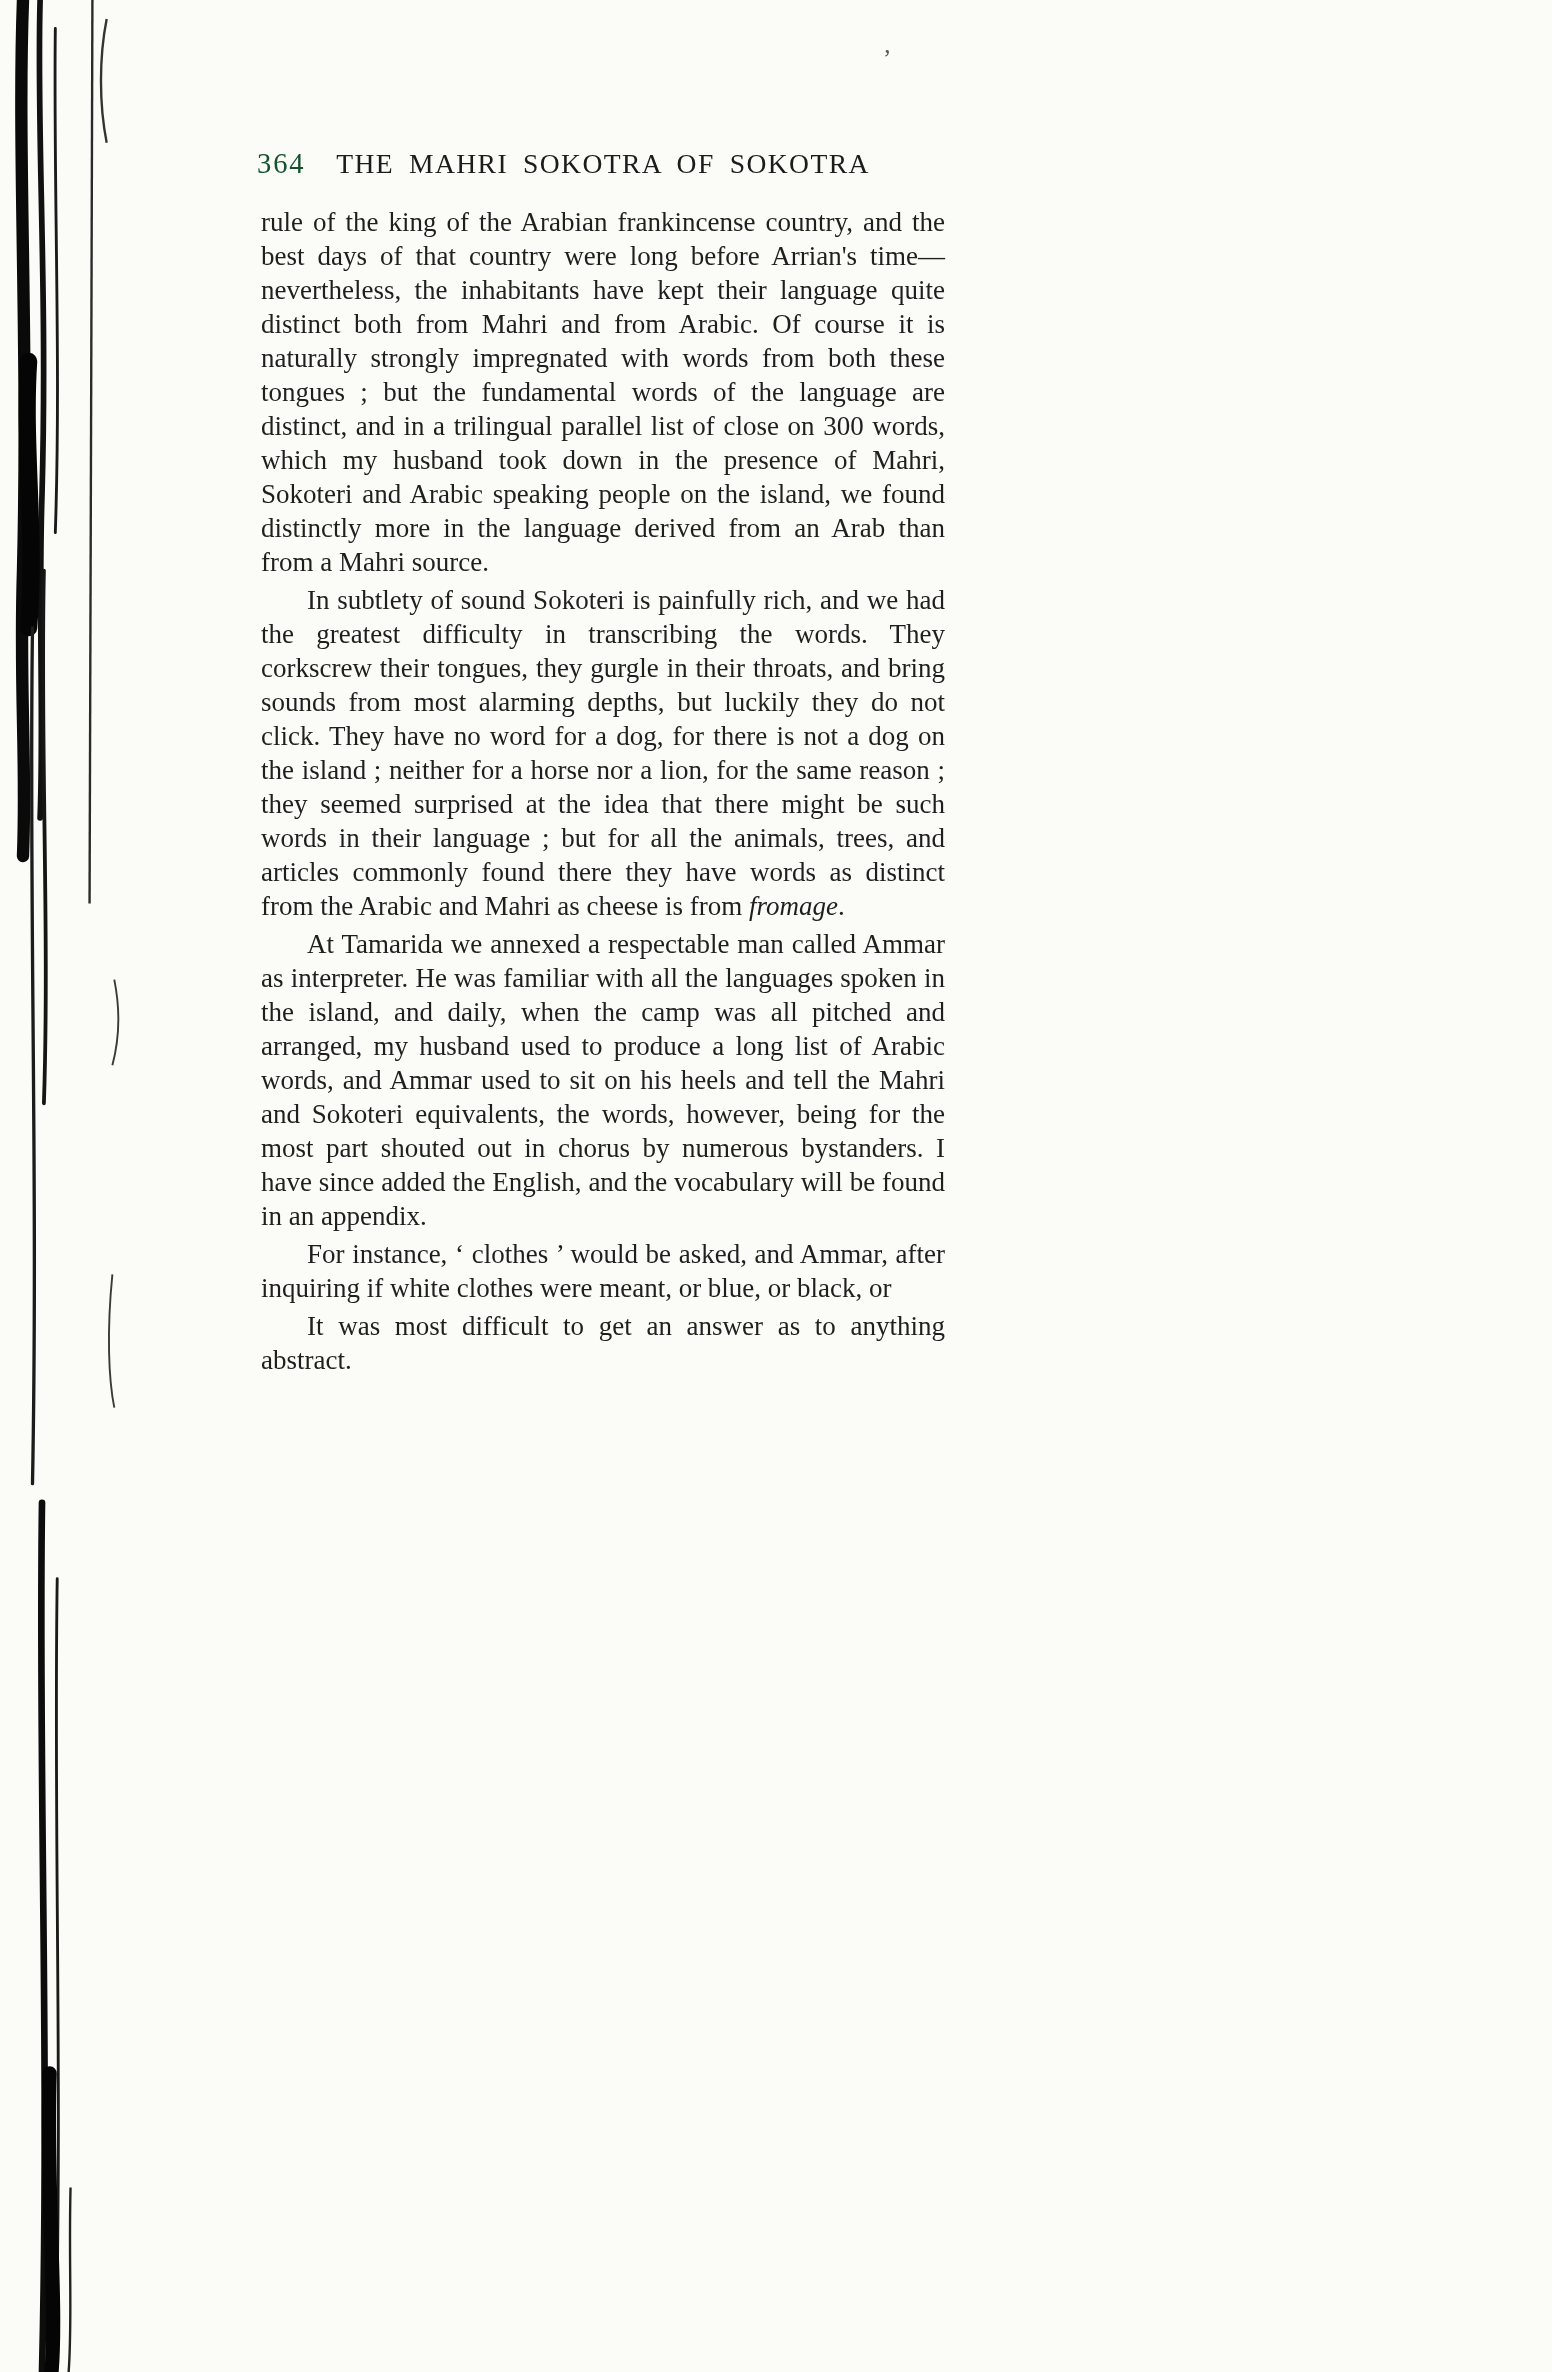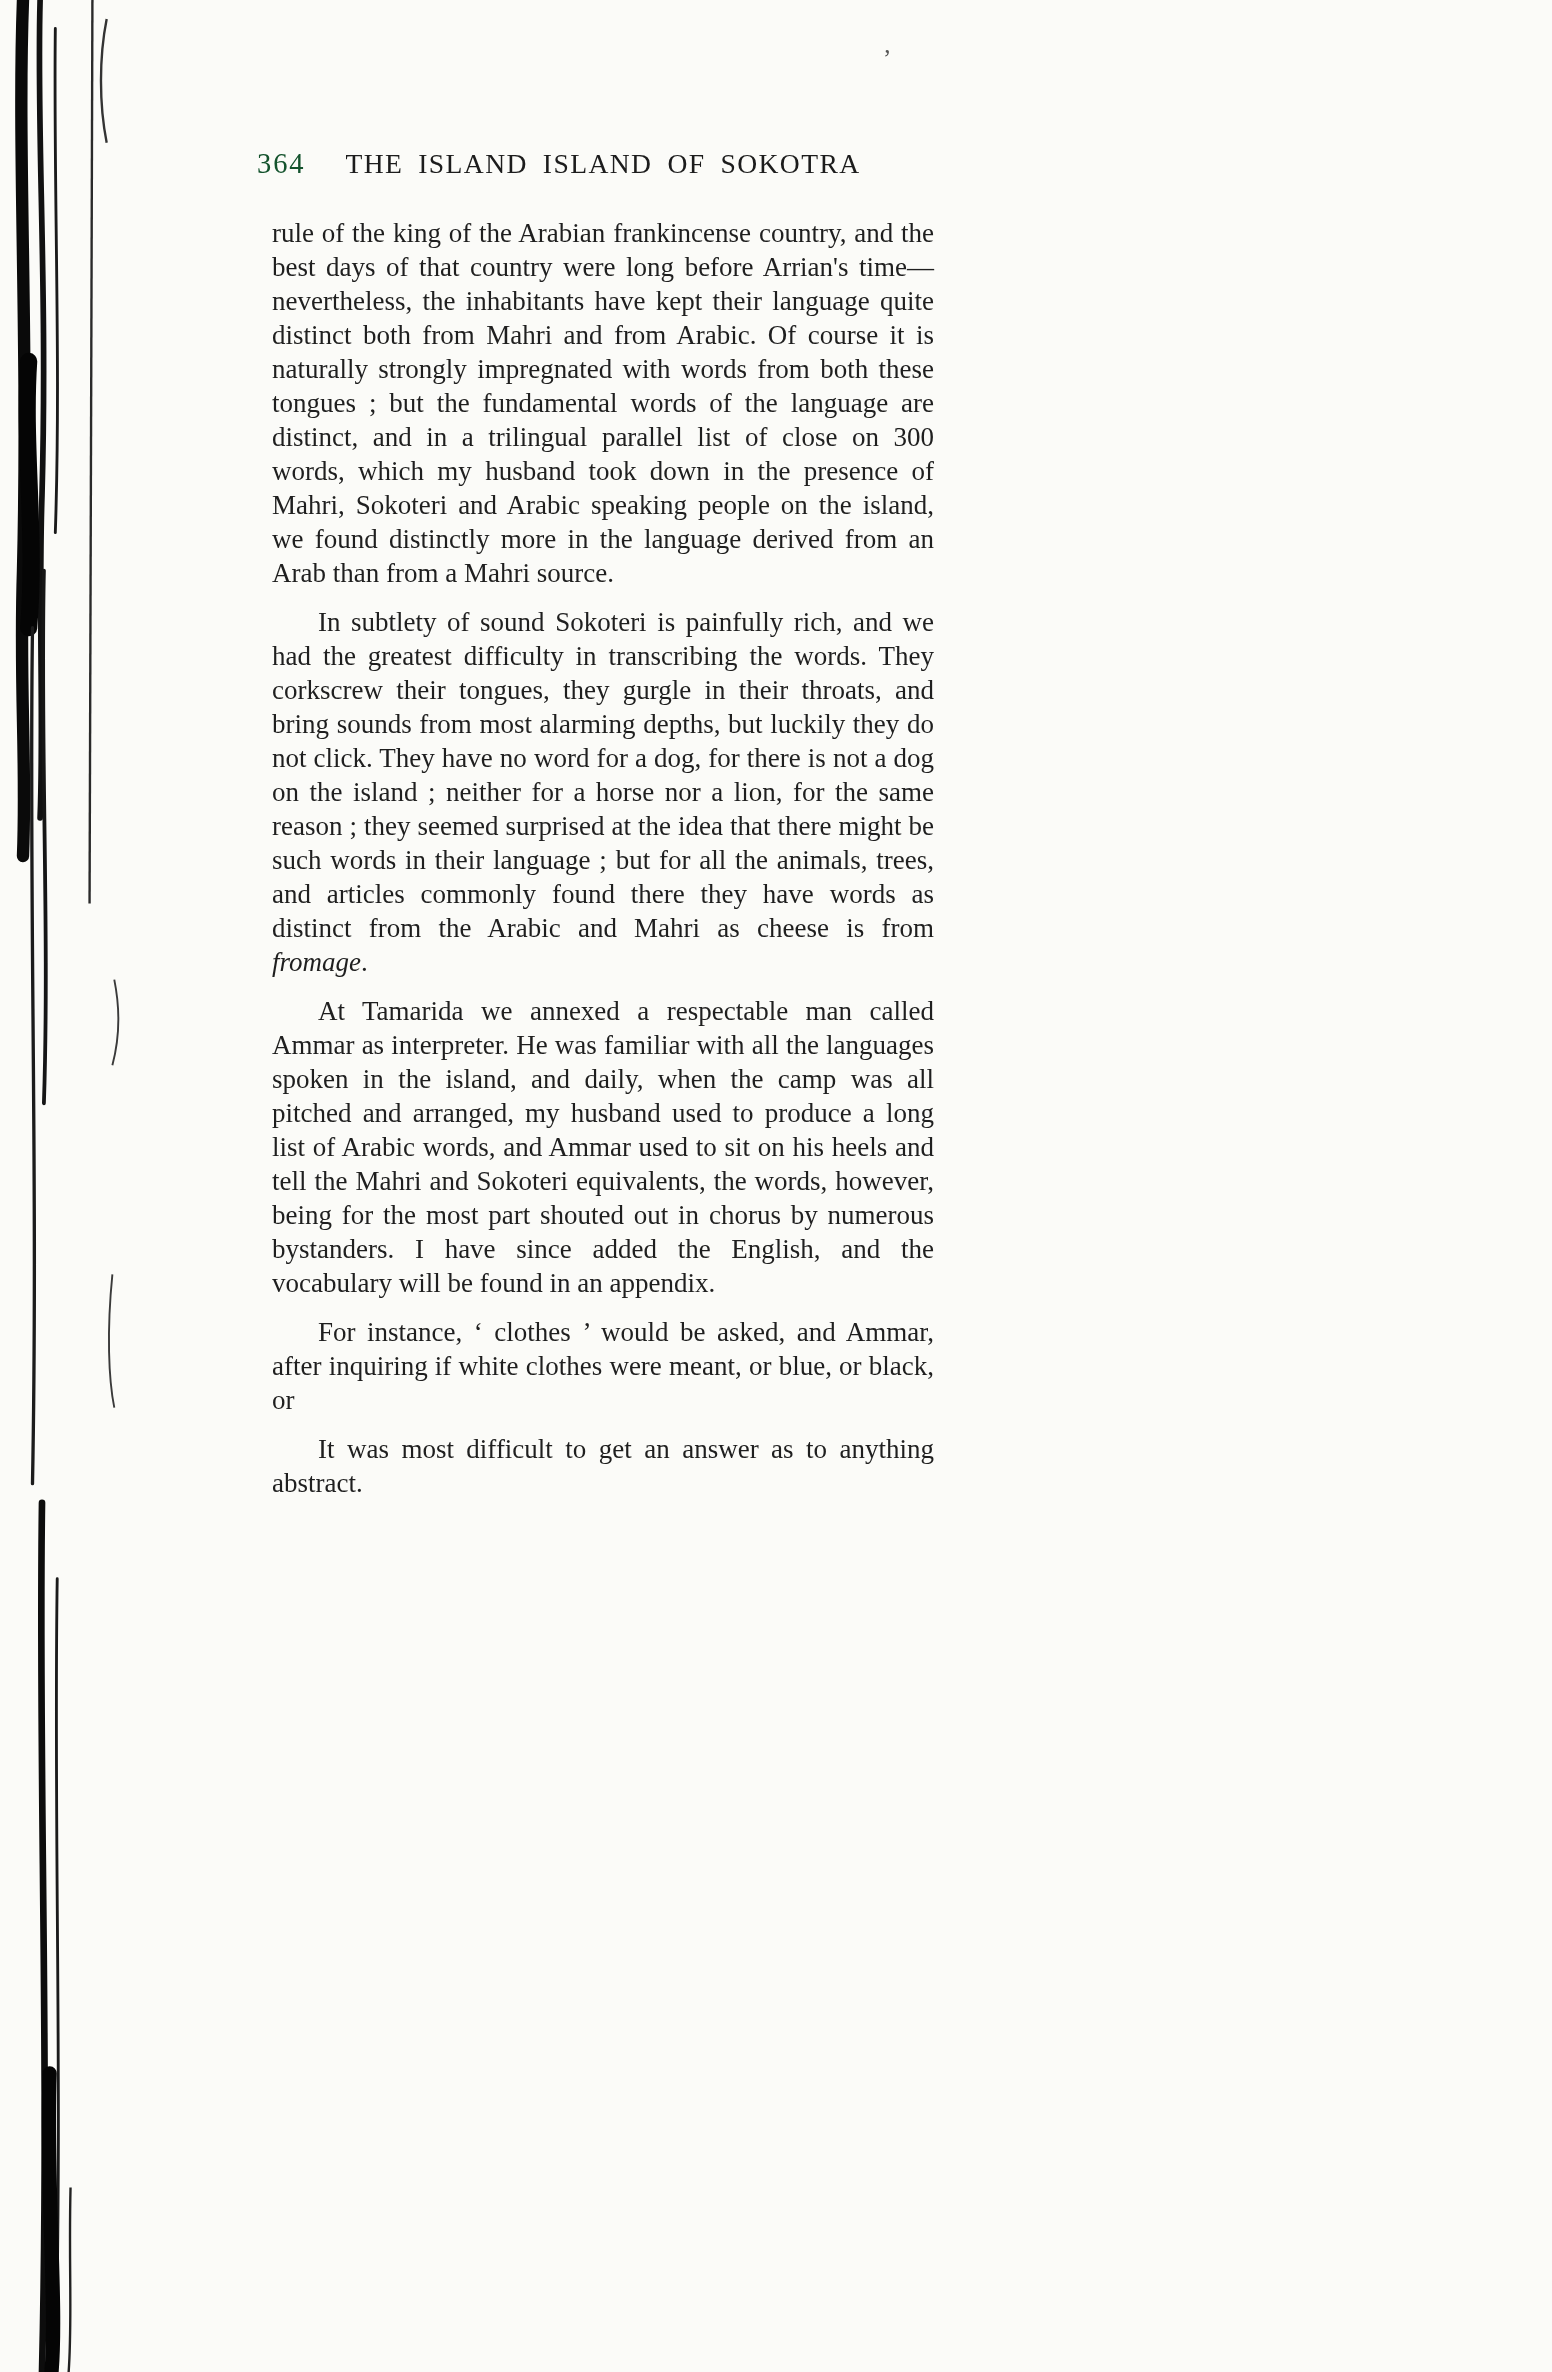--- a/index.html
+++ b/index.html
@@ -29,21 +29,21 @@
   .running-title{
     width:100%;text-align:center;
     font-size:27.6px;letter-spacing:1.4px;word-spacing:6.7px;color:#1c1c1c;
   }
   .page-body{
     position:absolute;top:201px;left:257px;width:692px;
     font-size:27px;line-height:34px;
     text-align:justify;
     color:#1f1f1f;
   }
-  .page-body p{margin:15px;padding:0;}
+  .page-body p{margin:4px;padding:0;}
   .page-body p.indent{text-indent:46px;}
   .page-body i{font-style:italic;}
 </style>
 </head>
 <body>
 
 <svg class="scan-artifacts" viewBox="0 0 170 2494" xmlns="http://www.w3.org/2000/svg" aria-hidden="true">
 
   <path d="M24,0 C18,160 30,360 24,600 C20,720 28,800 24,900" stroke="#0a0a0a" stroke-width="13" fill="none" stroke-linecap="round"></path>
   <path d="M42,0 C38,140 50,300 44,520 C40,640 46,760 42,860" stroke="#111" stroke-width="6" fill="none" stroke-linecap="round"></path>
@@ -62,21 +62,21 @@
   <path d="M44,1580 C40,1860 52,2160 44,2494" stroke="#0d0d0d" stroke-width="7" fill="none" stroke-linecap="round"></path>
   <path d="M60,1660 C56,1920 66,2200 58,2494" stroke="#1a1a1a" stroke-width="3" fill="none" stroke-linecap="round"></path>
   <path d="M52,2180 C48,2300 60,2420 54,2494" stroke="#050505" stroke-width="15" fill="none" stroke-linecap="round"></path>
   <path d="M74,2300 C72,2380 76,2440 72,2494" stroke="#222" stroke-width="2.5" fill="none"></path>
 </svg>
 
 <span class="speck" style="left:883px;top:46px;">’</span>
 
 <header class="page-header">
   <span class="page-number">364</span>
-  <span class="running-title">THE ISLAND ISLAND OF SOKOTRA</span>
+  <span class="running-title">THE MAHRI SOKOTRA OF SOKOTRA</span>
 </header>
 
 <main class="page-body">
     <p class=""><span>rule of the king of the Arabian frankincense country, and the best days of that country were long before Arrian's time—nevertheless, the inhabitants have kept their language quite distinct both from Mahri and from Arabic.  Of course it is naturally strongly impregnated with words from both these tongues ; but the fundamental words of the language are distinct, and in a trilingual parallel list of close on 300 words, which my husband took down in the presence of Mahri, Sokoteri and Arabic speaking people on the island, we found distinctly more in the language derived from an Arab than from a Mahri source.</span></p>
     <p class="indent"><span>In subtlety of sound Sokoteri is painfully rich, and we had the greatest difficulty in transcribing the words.  They corkscrew their tongues, they gurgle in their throats, and bring sounds from most alarming depths, but luckily they do not click.  They have no word for a dog, for there is not a dog on the island ; neither for a horse nor a lion, for the same reason ; they seemed surprised at the idea that there might be such words in their language ; but for all the animals, trees, and articles commonly found there they have words as distinct from the Arabic and Mahri as cheese is from </span><i>fromage</i><span>.</span></p>
     <p class="indent"><span>At Tamarida we annexed a respectable man called Ammar as interpreter.  He was familiar with all the languages spoken in the island, and daily, when the camp was all pitched and arranged, my husband used to produce a long list of Arabic words, and Ammar used to sit on his heels and tell the Mahri and Sokoteri equivalents, the words, however, being for the most part shouted out in chorus by numerous bystanders.  I have since added the English, and the vocabulary will be found in an appendix.</span></p>
     <p class="indent"><span>For instance, ‘ clothes ’ would be asked, and Ammar, after inquiring if white clothes were meant, or blue, or black, or</span></p>
     <p class="indent"><span>It was most difficult to get an answer as to anything abstract.</span></p>
   </main>
 

